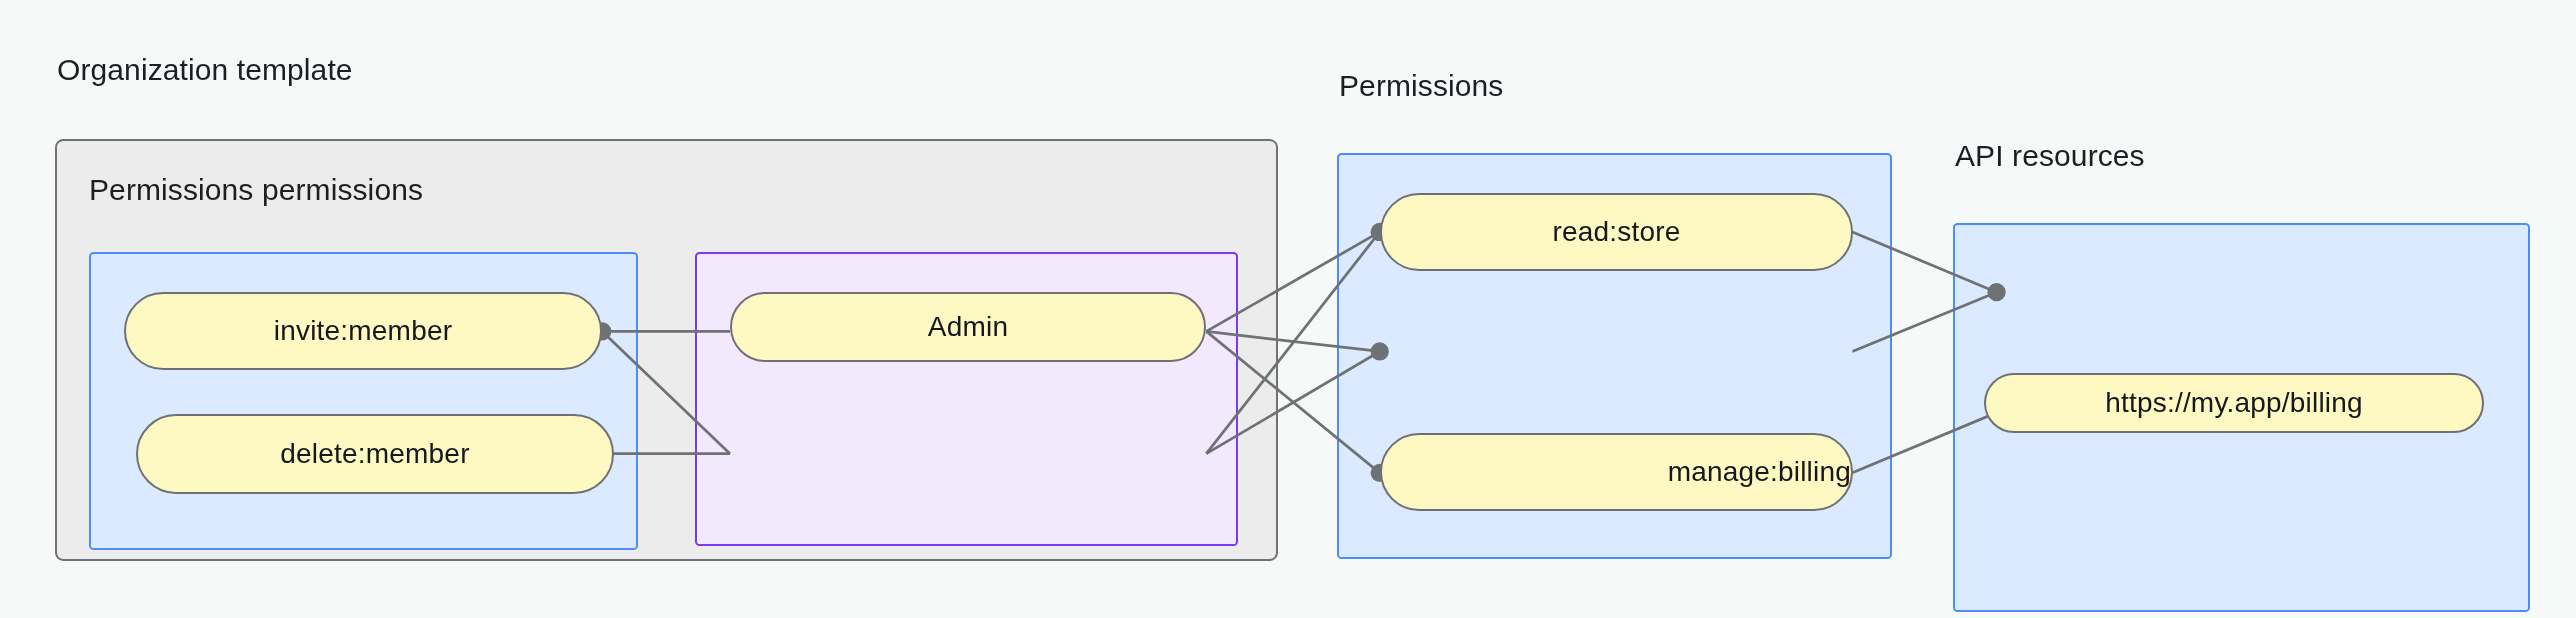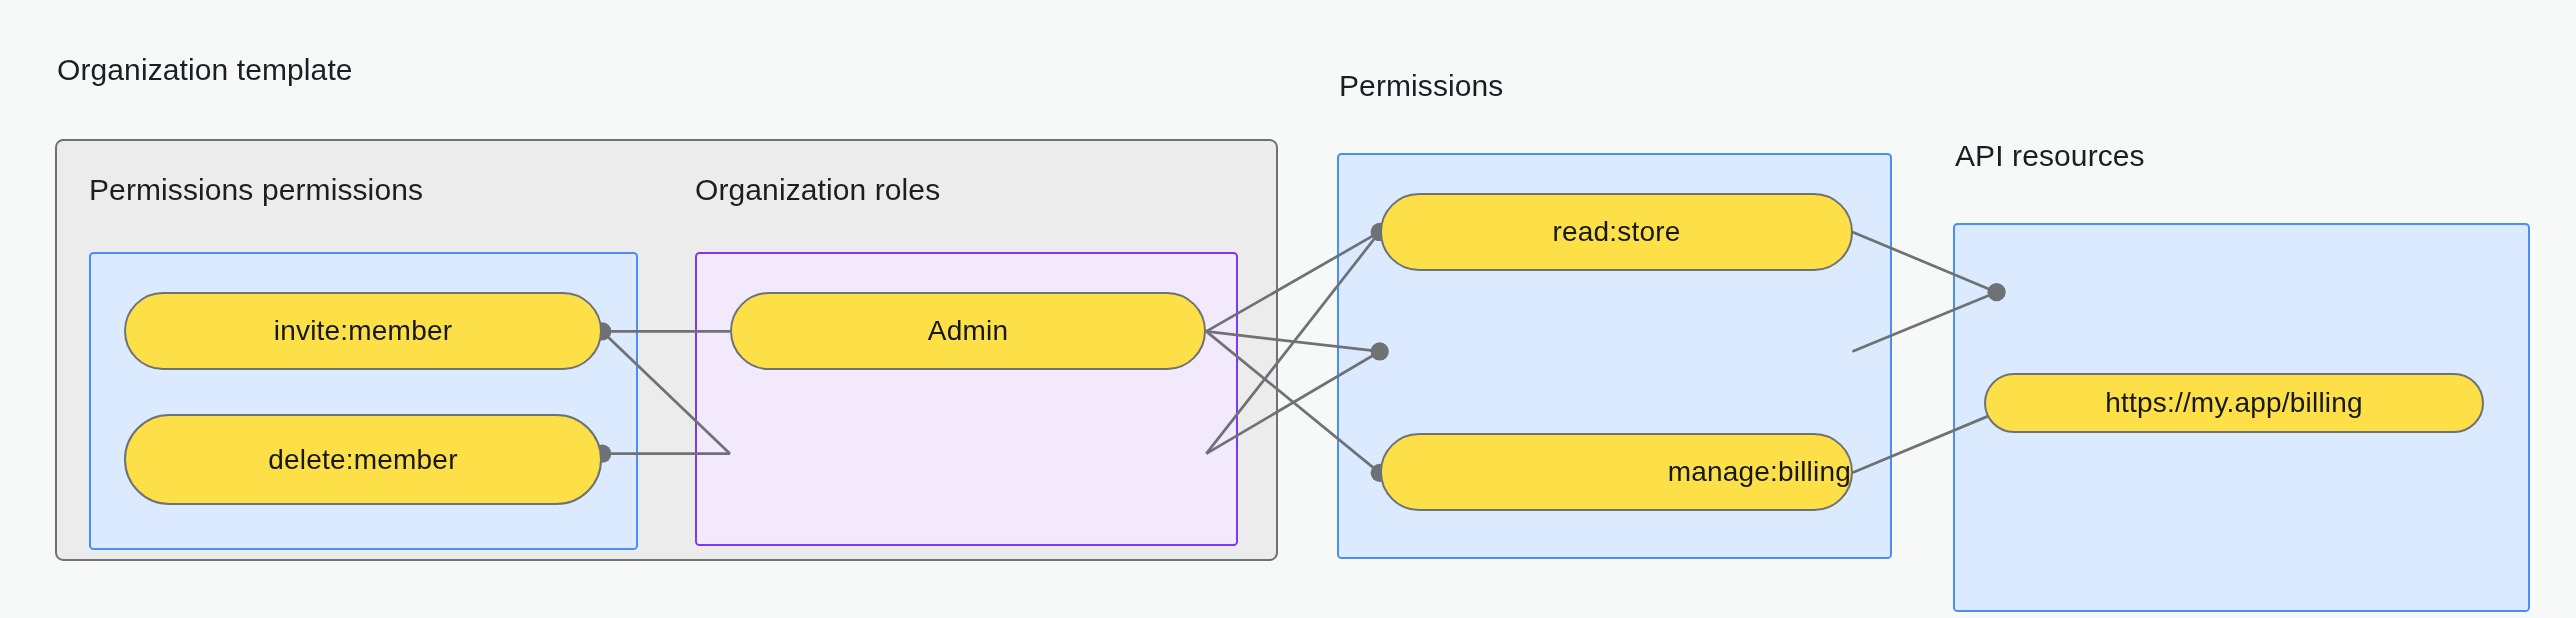--- a/index.html
+++ b/index.html
@@ -70,21 +70,21 @@
   }
   .sub-box.purple {
     background: #f3e9fd;
     border: 2.7px solid #7c3aed;
   }
 
   
   .node {
     position: absolute;
     box-sizing: border-box;
-    background: #fde047;
+    background: #fef9c3;
     border: 2.7px solid #6e7275;
     border-radius: 912px;
     display: flex;
     align-items: center;
     justify-content: center;
     z-index: 10;
   }
   .node-label {
     color: #15181c;
     font-size: 28px;
@@ -99,21 +99,20 @@
 <div id="stage">
 
   <div class="group-label" style="left:57px; top:55px;">Organization template</div>
 
   <div class="outer-box" style="left:55px; top:139px; width:1223px; height:422px;"></div>
 
   <div class="group-label" style="left:89px; top:175px;">Permissions permissions</div>
 
   <div class="sub-box blue" style="left:89px; top:252px; width:549px; height:298px;"></div>
 
-  <div class="group-label" style="left:695px; top:175px;">Organization roles</div>
 
   <div class="sub-box purple" style="left:695px; top:252px; width:543px; height:294px;"></div>
 
   <div class="group-label" style="left:1339px; top:71px;">Permissions</div>
 
   <div class="sub-box blue" style="left:1337px; top:153px; width:555px; height:406px;"></div>
 
   <div class="group-label" style="left:1955px; top:141px;">API resources</div>
 
   <div class="sub-box blue" style="left:1953px; top:223px; width:577px; height:389px;"></div>
@@ -145,25 +144,25 @@
     <circle class="edge-dot" cx="1512" cy="385" r="10"></circle>
     <circle class="edge-dot" cx="1512" cy="518" r="10"></circle>
     <circle class="edge-dot" cx="2188" cy="320" r="10"></circle>
     <circle class="edge-dot" cx="2188" cy="452" r="10"></circle>
   </svg>
 
   <div class="node" style="left:124px; top:292px; width:478px; height:78px;">
     <span class="node-label">invite:member</span>
   </div>
 
-  <div class="node" style="left:124px; top:414px; width:478px; height:91px;">
+  <div class="node" style="left:136px; top:414px; width:478px; height:80px;">
     <span class="node-label">delete:member</span>
   </div>
 
-  <div class="node" style="left:730px; top:292px; width:476px; height:78px;">
+  <div class="node" style="left:730px; top:292px; width:476px; height:70px;">
     <span class="node-label">Admin</span>
   </div>
 
 
   <div class="node" style="left:1380px; top:193px; width:473px; height:78px;">
     <span class="node-label">read:store</span>
   </div>
 
 
   <div class="node" style="left:1380px; top:433px; width:473px; height:78px;justify-content:flex-end;">

